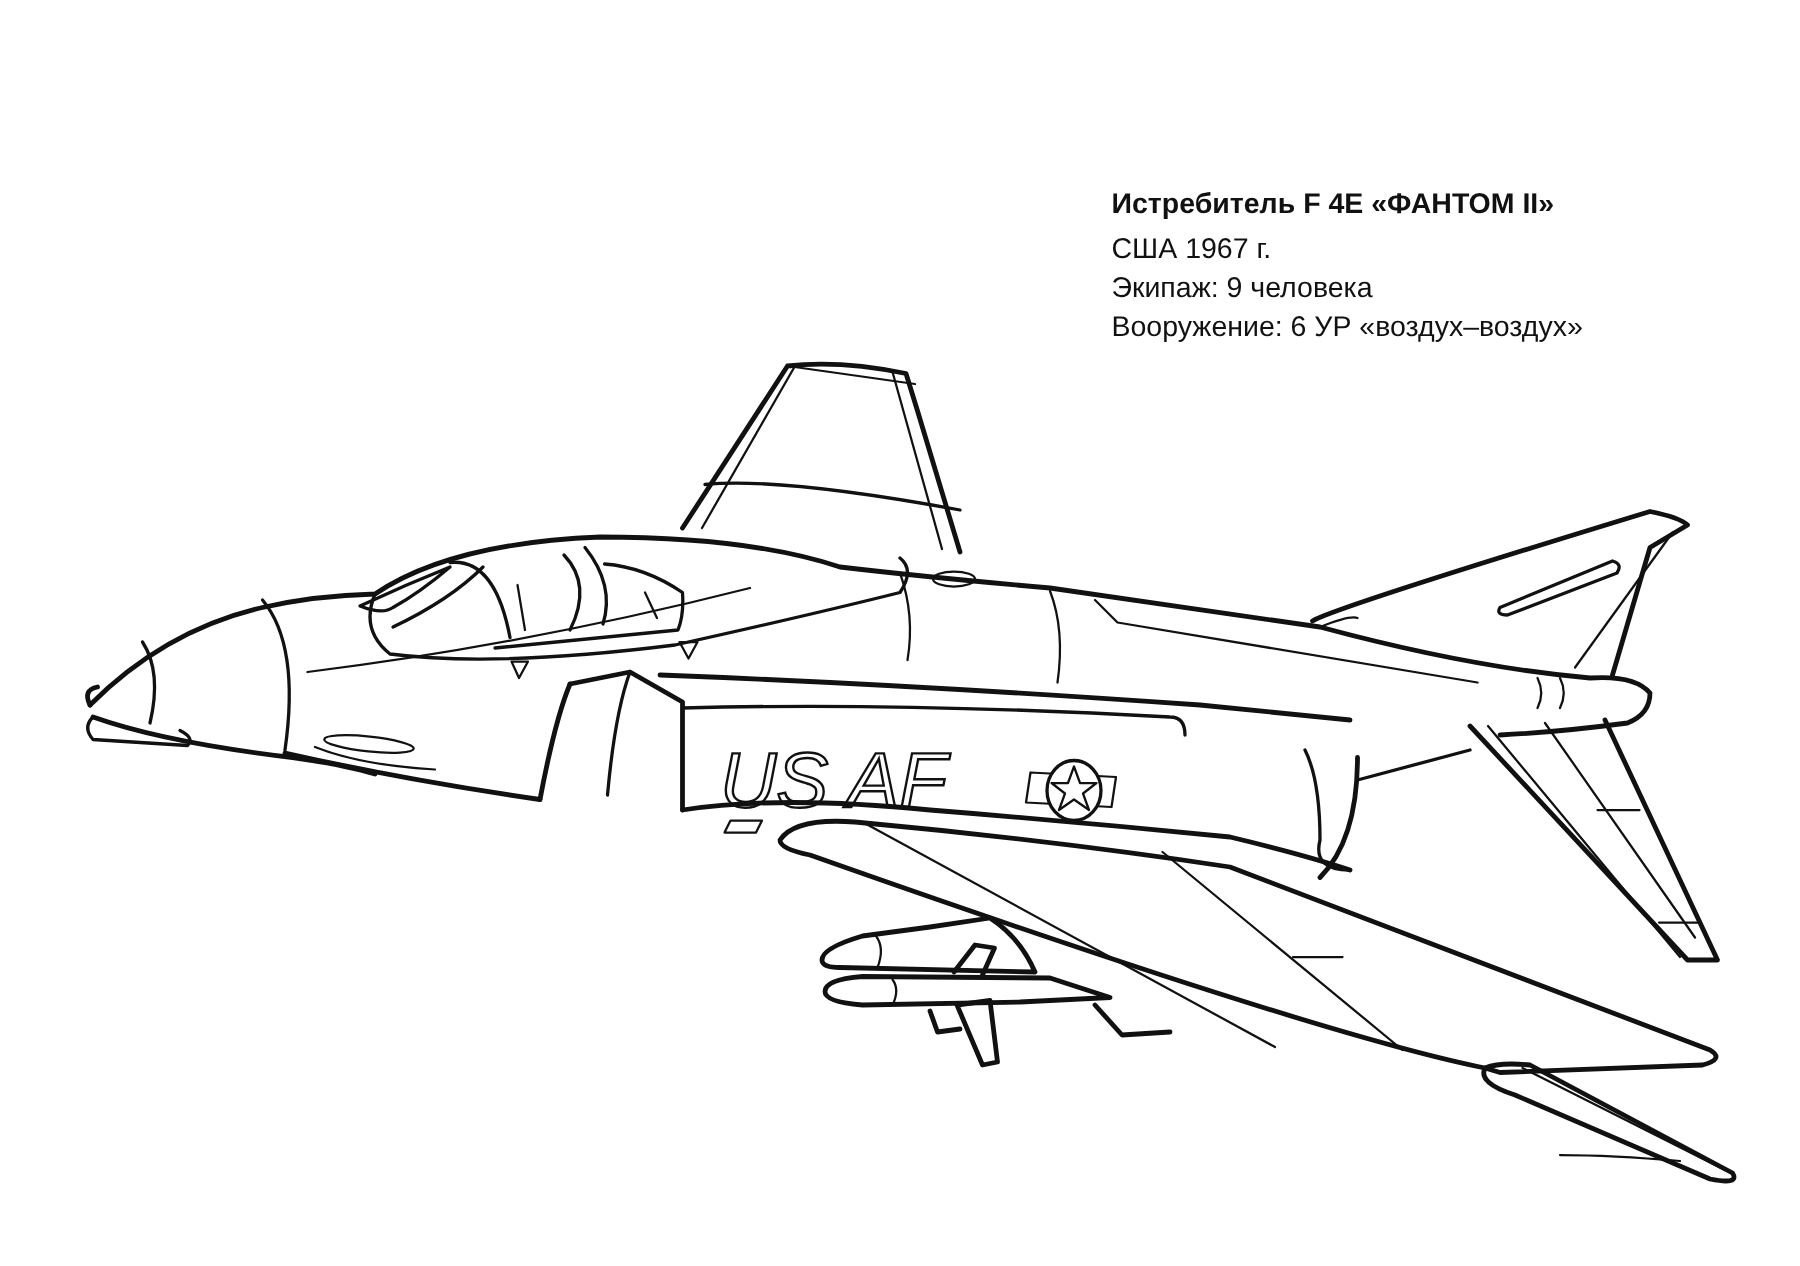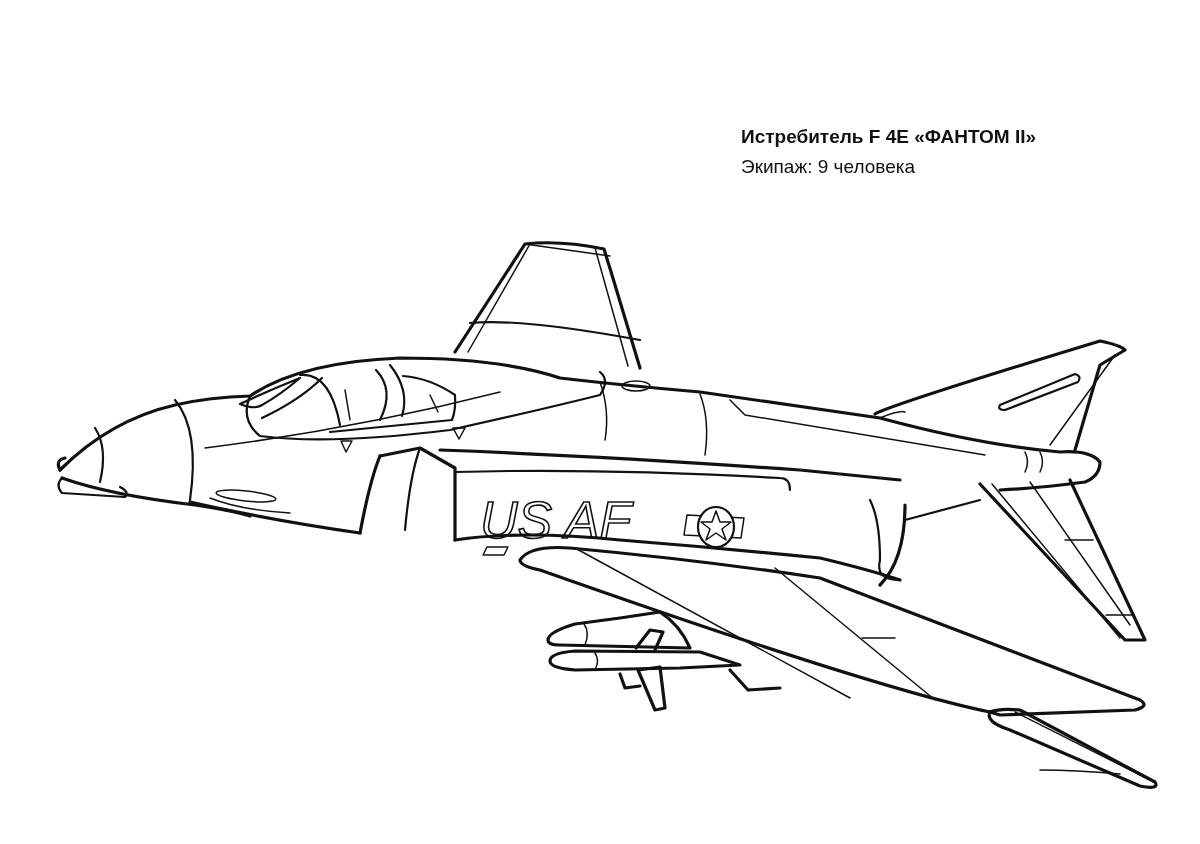--- a/index.html
+++ b/index.html
@@ -14,21 +14,23 @@
   .thick { stroke-width: 3.2; }
   .med { stroke-width: 2.2; }
   .thin { stroke-width: 1.5; }
   .white-fill { fill: #fff !important; }
 </style>
 </head>
 <body>
 
 <div class="caption">
   <div class="title">Истребитель F 4E «ФАНТОМ II»</div>
+  <div class="line">США 1967 г.</div>
   <div class="line">Экипаж: 9 человека</div>
+  <div class="line">Вооружение: 6 УР «воздух–воздух»</div>
 </div>
 
 <svg class="drawing" width="1200" height="844" viewBox="0 0 1200 844" xmlns="http://www.w3.org/2000/svg">
 
   <g>
     <path class="thick" d="M455,352 L525,244 Q560,240 604,249 L612,275 L640,368"></path>
     <path class="thin" d="M530,244 L468,352"></path>
     <path class="thin" d="M595,248 L628,366"></path>
     <path class="med" d="M470,323 Q520,318 640,340"></path>
     <path class="thin" d="M525,244 L610,256"></path>

